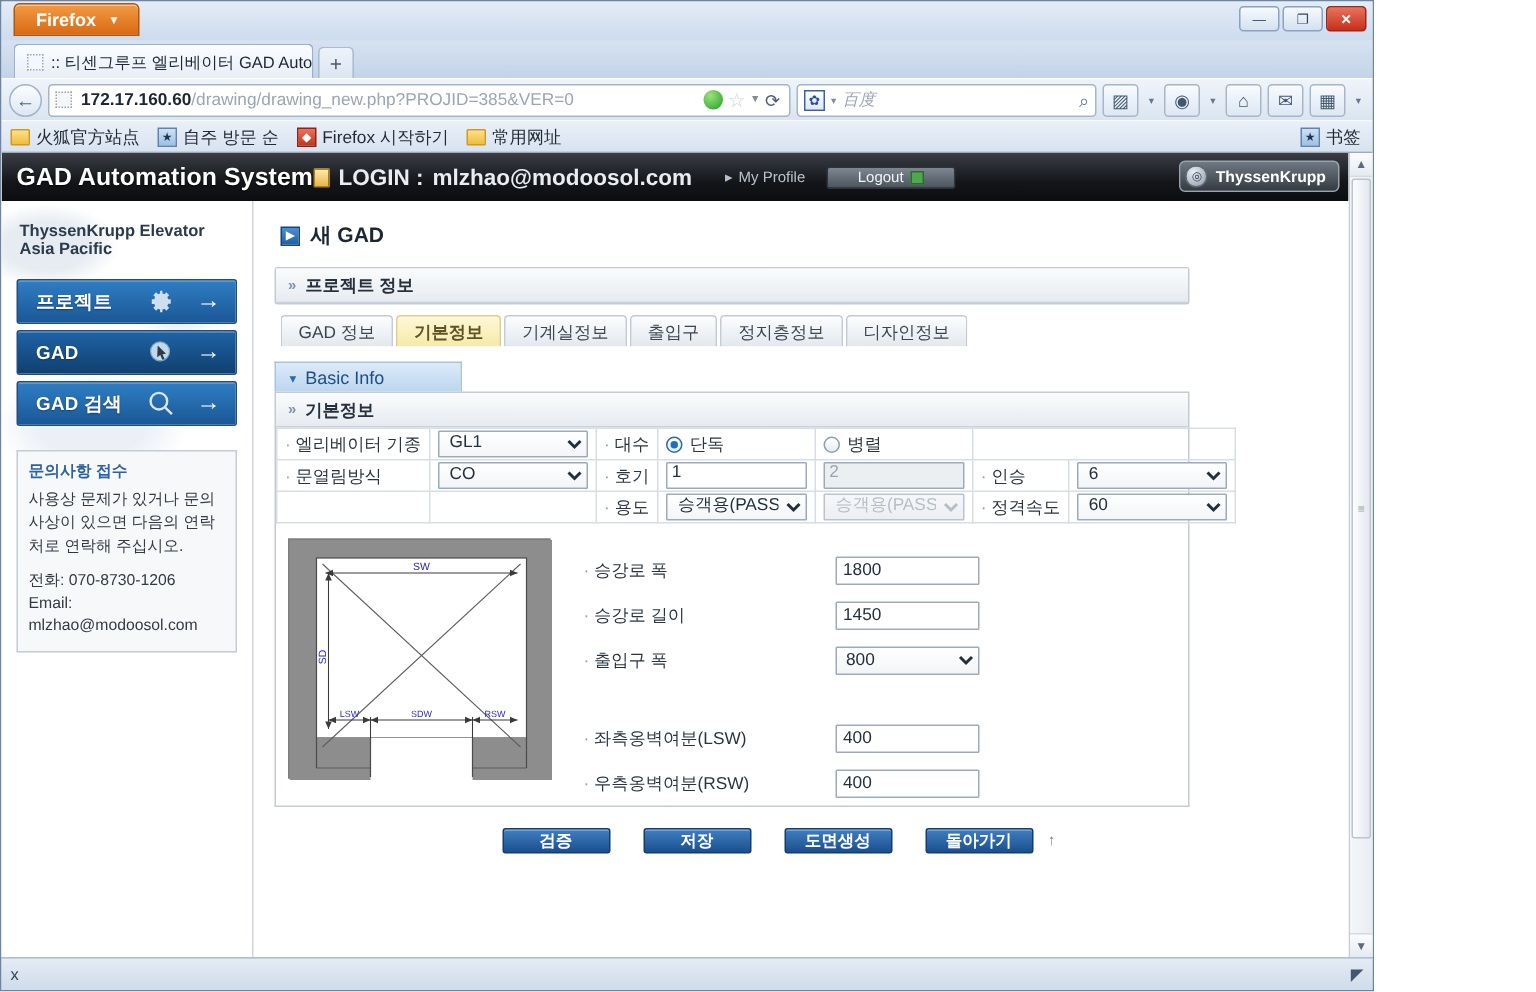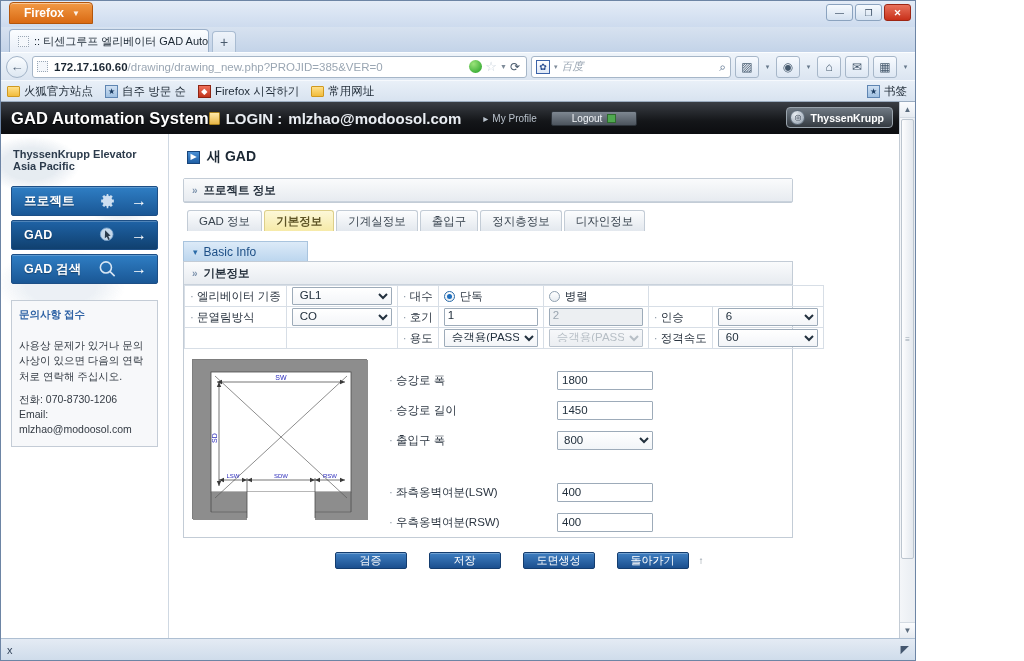--- a/index.html
+++ b/index.html
@@ -261,21 +261,21 @@
     color: #ffffff; font-size: 16px; line-height: 1;
   }
   .infobox {
     position: relative;
     margin: 16px 10px 0 10px;
     border: 1px solid #c4ccd6;
     background: #f7f8fa;
     padding: 6px 7px 8px 7px;
     line-height: 1.45;
   }
-  .infobox .ihead { color: #2e62a5; font-size: 10.5px; font-weight: bold; margin-bottom: 16px; }
+  .infobox .ihead { color: #2e62a5; font-size: 10.5px; font-weight: bold; margin-bottom: 4px; }
   .infobox .itxt { color: #333a43; font-size: 10.5px; }
   .infobox .ictc { color: #333a43; font-size: 10.5px; margin-top: 8px; }
 
   
   .main {
     flex: 1 1 auto; padding: 10px 14px 0 14px; position: relative;
     overflow: hidden;
   }
   .pagetitle {
     display: flex; align-items: center; gap: 7px;
@@ -400,21 +400,21 @@
   }
 
   .btnrow {
     display: flex; gap: 22px; justify-content: center;
     margin-top: 14px; padding-right: 30px; align-items: center;
   }
   .bluebtn {
     width: 72px; height: 17px;
     background: linear-gradient(#3f7fc2, #1b4f8e);
     border: 1px solid #143d6f; border-radius: 2px;
-    color: #fff; font-size: 11px; font-weight: normal;
+    color: #fff; font-size: 11px; font-weight: bold;
     display: flex; align-items: center; justify-content: center;
     box-shadow: inset 0 1px 0 rgba(255,255,255,.28);
     cursor: pointer;
   }
   .tail-mark { font-size: 10px; color: #7b8794; margin-left: -12px; }
 
   
   .pagescroll {
     width: 16px; flex: 0 0 16px;
     background: linear-gradient(90deg,#f4f6f9,#e9edf2);

